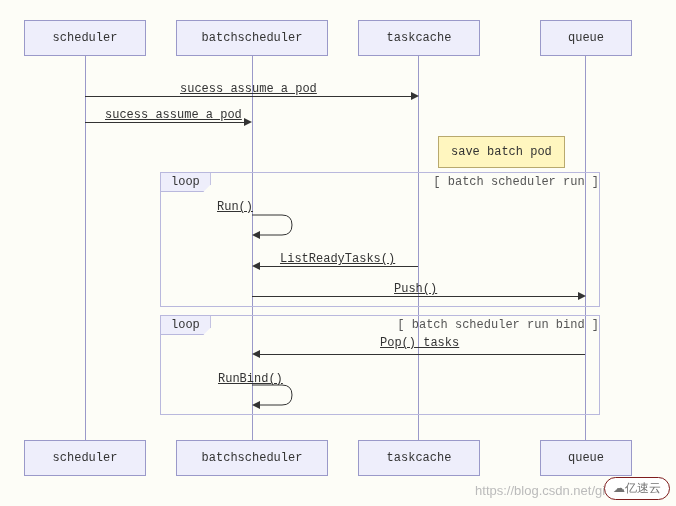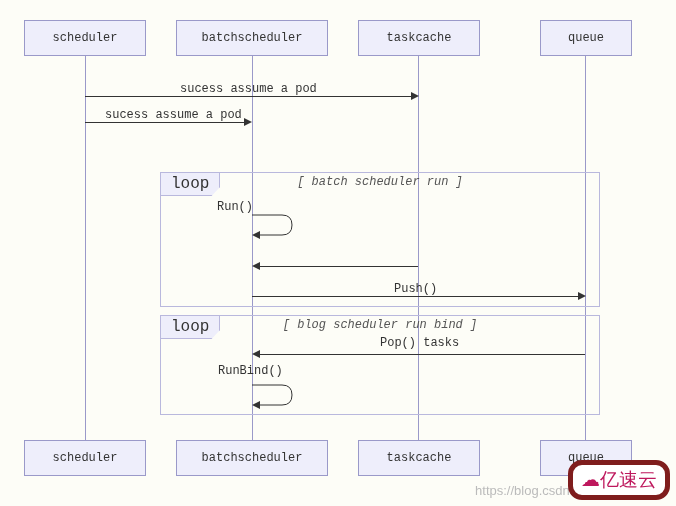--- a/index.html
+++ b/index.html
@@ -43,20 +43,21 @@
     width: 0; height: 0;
     border-top: 4px solid transparent;
     border-bottom: 4px solid transparent;
   }
   .arrow-head-right { border-left: 8px solid #333; }
   .arrow-head-left  { border-right: 8px solid #333; }
   .msg-label {
     position: absolute;
     background: transparent;
     white-space: nowrap;
+    text-decoration: underline;
   }
   .note {
     position: absolute;
     background: #fff6bf;
     border: 1px solid #b8a96e;
     padding: 8px 12px;
     box-sizing: border-box;
   }
   .loopbox {
     position: absolute;
@@ -64,47 +65,46 @@
     background: transparent;
     box-sizing: border-box;
   }
   .loop-tag {
     position: absolute;
     top: 0; left: 0;
     background: #eeeefb;
     border-right: 1px solid #b9b8dd;
     border-bottom: 1px solid #b9b8dd;
     padding: 2px 10px;
-    font-size: 16px;
+    font-size: 12px;
     clip-path: polygon(0 0, 100% 0, 100% 60%, 85% 100%, 0 100%);
   }
   .loop-title {
     position: absolute;
     top: 2px;
     left: 0; right: 0;
-    text-align: center;
+    text-align: right;
     color: #555;
-    font-style: italic;
   }
   .watermark {
     position: absolute;
     right: 60px;
     bottom: 8px;
     color: #bbb;
     font-family: Arial, sans-serif;
     font-size: 13px;
   }
   .logo {
     position: absolute;
     right: 6px;
     bottom: 6px;
     font-family: Arial, sans-serif;
-    font-size: 19px;
-    color: #be185d;
-    border: 5px solid #7f1d1d;
+    font-size: 12px;
+    color: #737373;
+    border: 1px solid #7f1d1d;
     border-radius: 14px;
     padding: 2px 8px;
     background: #fff;
   }
 </style>
 </head>
 <body>
 
 <div class="canvas">
 
@@ -119,49 +119,53 @@
   <div class="participant" style="left:540px; top:20px; width:92px"><span>queue</span></div>
 
   <div class="msg-label" style="left:180px; top:82px">sucess assume a pod</div>
   <div class="arrow-line" style="left:85px; top:96px; width:326px"></div>
   <div class="arrow-head-right" style="left:411px; top:92px"></div>
 
   <div class="msg-label" style="left:105px; top:108px">sucess assume a pod</div>
   <div class="arrow-line" style="left:85px; top:122px; width:159px"></div>
   <div class="arrow-head-right" style="left:244px; top:118px"></div>
 
+  <div class="note" style="left:438px; top:136px">
+    <span>save batch pod</span>
+  </div>
 
   <div class="loopbox" style="left:160px; top:172px; width:440px; height:135px">
     <div class="loop-tag">loop</div>
     <div class="loop-title">[ batch scheduler run ]</div>
   </div>
 
   <div class="msg-label" style="left:217px; top:200px">Run()</div>
   <svg width="50" height="30" style="position:absolute; left:252px; top:212px">
     <path d="M0 3 L30 3 Q40 3 40 13 Q40 23 30 23 L8 23" fill="none" stroke="#333" stroke-width="1"></path>
     <polygon points="0,23 8,19 8,27" fill="#333"></polygon>
   </svg>
 
+  <div class="msg-label" style="left:280px; top:252px">ListReadyTasks()</div>
   <div class="arrow-line" style="left:260px; top:266px; width:158px"></div>
   <div class="arrow-head-left" style="left:252px; top:262px"></div>
 
   <div class="msg-label" style="left:394px; top:282px">Push()</div>
   <div class="arrow-line" style="left:252px; top:296px; width:326px"></div>
   <div class="arrow-head-right" style="left:578px; top:292px"></div>
 
   <div class="loopbox" style="left:160px; top:315px; width:440px; height:100px">
     <div class="loop-tag">loop</div>
-    <div class="loop-title">[ blog scheduler run bind ]</div>
+    <div class="loop-title">[ batch scheduler run bind ]</div>
   </div>
 
   <div class="msg-label" style="left:380px; top:336px">Pop() tasks</div>
   <div class="arrow-line" style="left:260px; top:354px; width:325px"></div>
   <div class="arrow-head-left" style="left:252px; top:350px"></div>
 
-  <div class="msg-label" style="left:218px; top:364px">RunBind()</div>
+  <div class="msg-label" style="left:218px; top:372px">RunBind()</div>
   <svg width="50" height="30" style="position:absolute; left:252px; top:382px">
     <path d="M0 3 L30 3 Q40 3 40 13 Q40 23 30 23 L8 23" fill="none" stroke="#333" stroke-width="1"></path>
     <polygon points="0,23 8,19 8,27" fill="#333"></polygon>
   </svg>
 
   <div class="participant" style="left:24px;  top:440px; width:122px"><span>scheduler</span></div>
   <div class="participant" style="left:176px; top:440px; width:152px"><span>batchscheduler</span></div>
   <div class="participant" style="left:358px; top:440px; width:122px"><span>taskcache</span></div>
   <div class="participant" style="left:540px; top:440px; width:92px"><span>queue</span></div>
 

